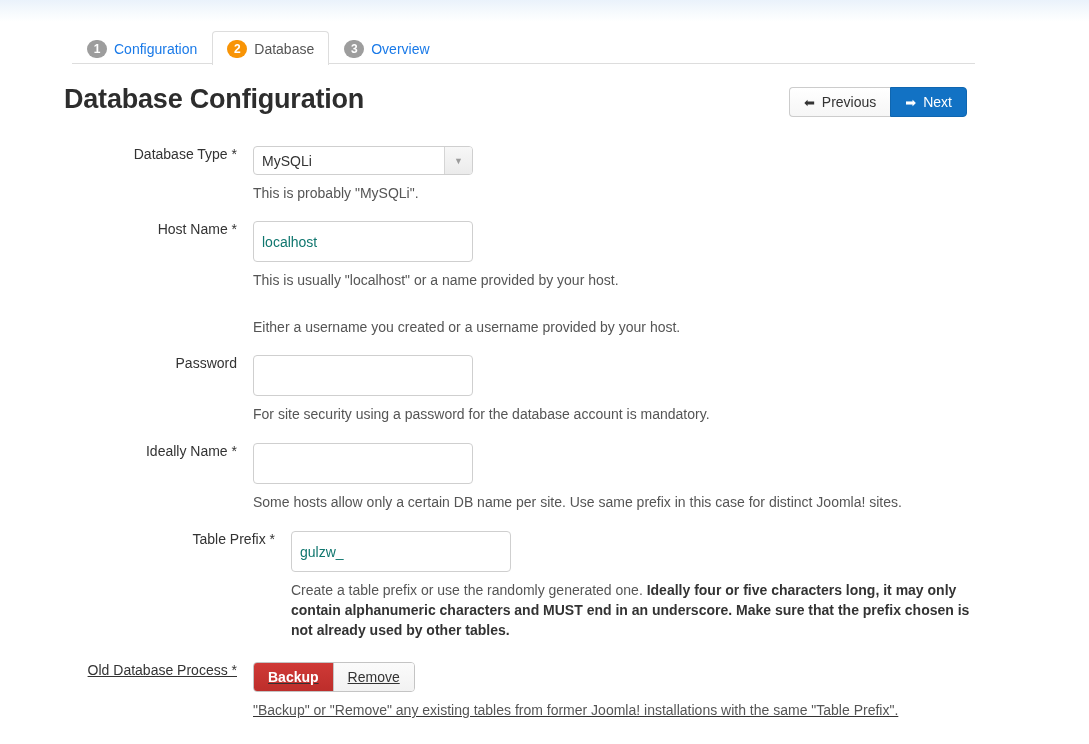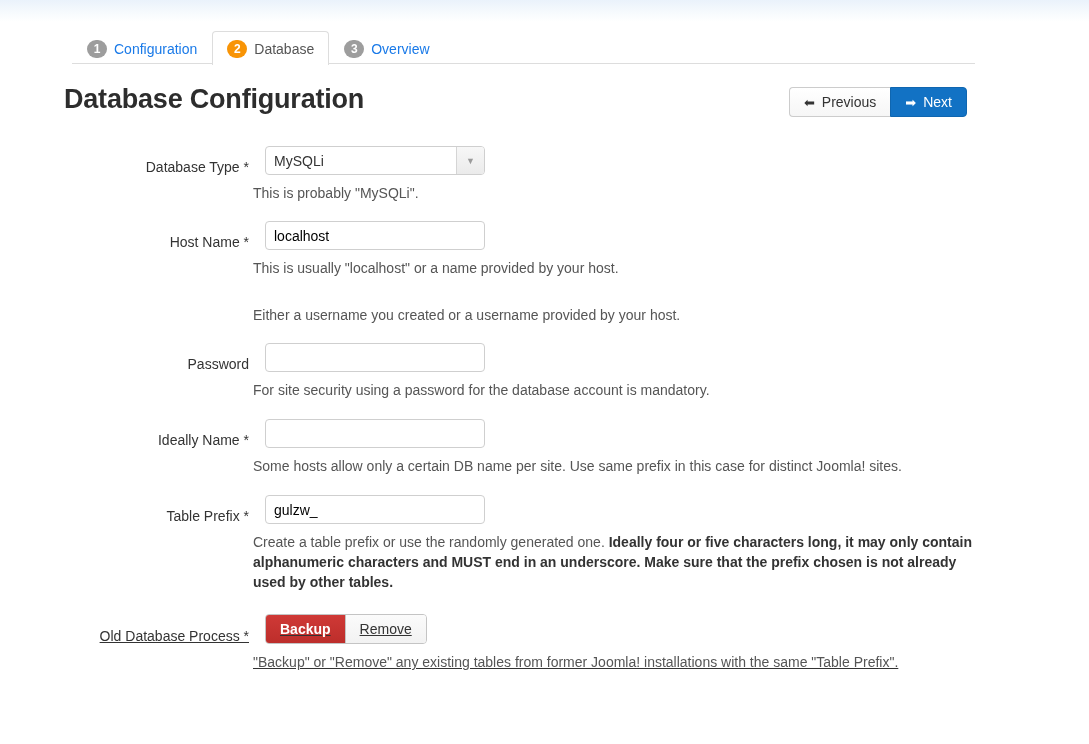--- a/index.html
+++ b/index.html
@@ -137,41 +137,40 @@
     top: 146px;
     left: 0;
     width: 1089px;
   }
   .field-row {
     position: relative;
     width: 1089px;
   }
   .field-line {
     display: flex;
-    align-items: flex-end;
-    margin-left: 12px;
+    align-items: flex-start;
   }
   .f-label {
     width: 245px;
     text-align: right;
     padding-right: 8px;
     font-size: 14px;
     color: #333333;
     flex: 0 0 245px;
   }
   .f-control {
     margin-left: 8px;
   }
   .f-input {
     width: 220px;
-    height: 29px;
+    height: 41px;
     padding: 0 8px;
     font-size: 14px;
     font-family: "Liberation Sans", sans-serif;
-    color: #000000;
+    color: #0f766e;
     border: 1px solid #cfcfcf;
     border-radius: 4px;
     background: #ffffff;
     outline: none;
   }
   .f-input.autofill {
     background: #fafabe;
     border-color: #d8d8a0;
     font-weight: bold;
   }
@@ -326,21 +325,21 @@
     <div class="field-row" style="margin-top:19px;">
       <div class="field-line">
         <div class="f-label">Ideally Name *</div>
         <div class="f-control">
           <input class="f-input" type="text" value="" style="">
         </div>
       </div>
       <div class="f-help">Some hosts allow only a certain DB name per site. Use same prefix in this case for distinct Joomla! sites.</div>
     </div>
 
-    <div class="field-row" style="margin-top:19px;">
+    <div class="field-row" style="margin-top:19px;padding-left:38px;">
       <div class="field-line">
         <div class="f-label">Table Prefix *</div>
         <div class="f-control">
           <input class="f-input" type="text" value="gulzw_" style="">
         </div>
       </div>
       <div class="f-help"><span>Create a table prefix or use the randomly generated one. </span><b>Ideally four or five characters long, it may only contain alphanumeric characters and MUST end in an underscore. Make sure that the prefix chosen is not already used by other tables.</b></div>
     </div>
 
     <div class="field-row" style="margin-top:22px;text-decoration:underline;">

